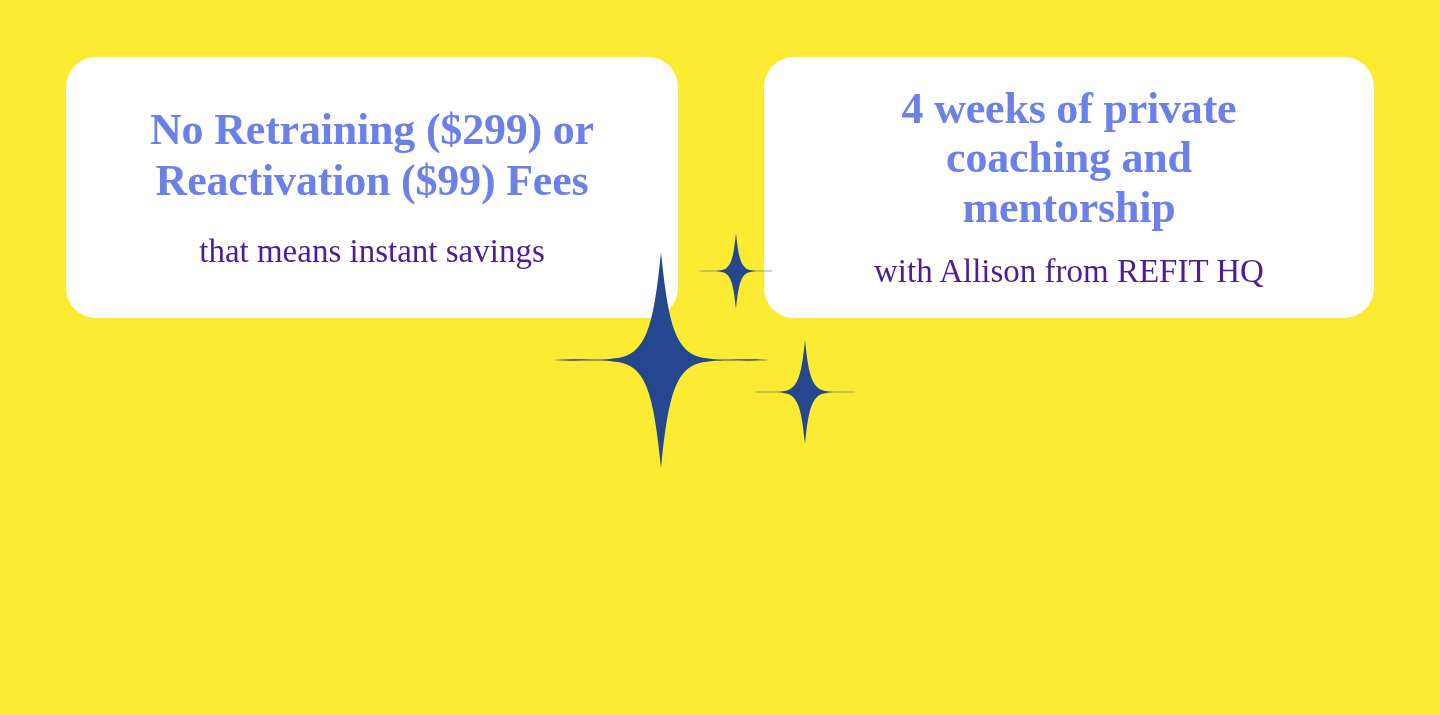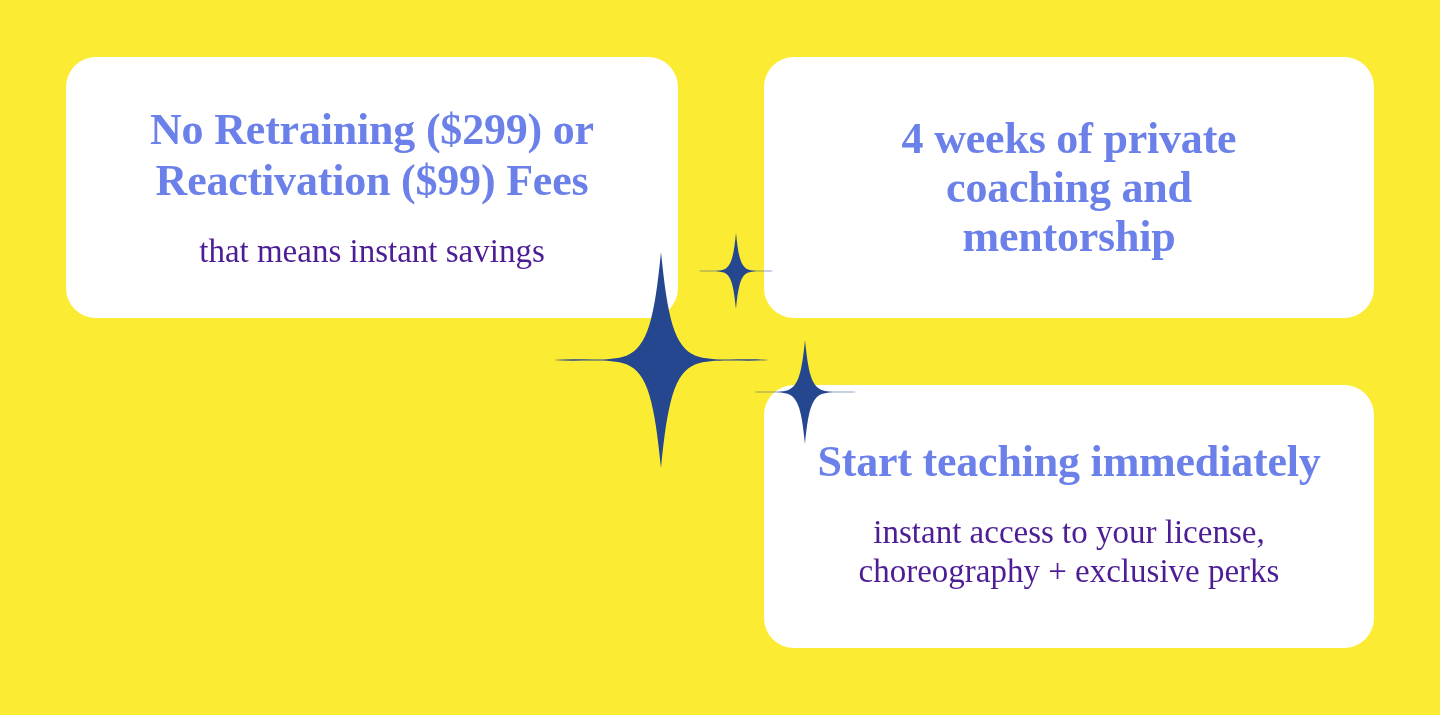--- a/index.html
+++ b/index.html
@@ -76,27 +76,24 @@
 
 <div class="stage">
 
   <div class="card card-tl">
     <p class="headline">No Retraining ($299) or Reactivation ($99) Fees</p>
     <p class="sub">that means instant savings</p>
   </div>
 
   <div class="card card-tr">
     <p class="headline">4 weeks of private coaching and mentorship</p>
+    <p class="sub">with Allison from REFIT HQ</p>
   </div>
 
 
-  <div class="card card-br">
-    <p class="headline tighter">Start teaching immediately</p>
-    <p class="sub">instant access to your license, choreography + exclusive perks</p>
-  </div>
 
   <span class="sparkle sp-big">
     <svg viewBox="0 0 100 100" xmlns="http://www.w3.org/2000/svg" aria-hidden="true">
       <path d="M50 0 C53 30 56 44 66 48 C74 51 88 49 100 50 C88 51 74 49 66 52 C56 56 53 70 50 100 C47 70 44 56 34 52 C26 49 12 51 0 50 C12 49 26 51 34 48 C44 44 47 30 50 0 Z" fill="#24478F"></path>
     </svg>
   </span>
 
   <span class="sparkle sp-small">
     <svg viewBox="0 0 100 100" xmlns="http://www.w3.org/2000/svg" aria-hidden="true">
       <path d="M50 0 C53 30 56 44 66 48 C74 51 88 49 100 50 C88 51 74 49 66 52 C56 56 53 70 50 100 C47 70 44 56 34 52 C26 49 12 51 0 50 C12 49 26 51 34 48 C44 44 47 30 50 0 Z" fill="#24478F"></path>

